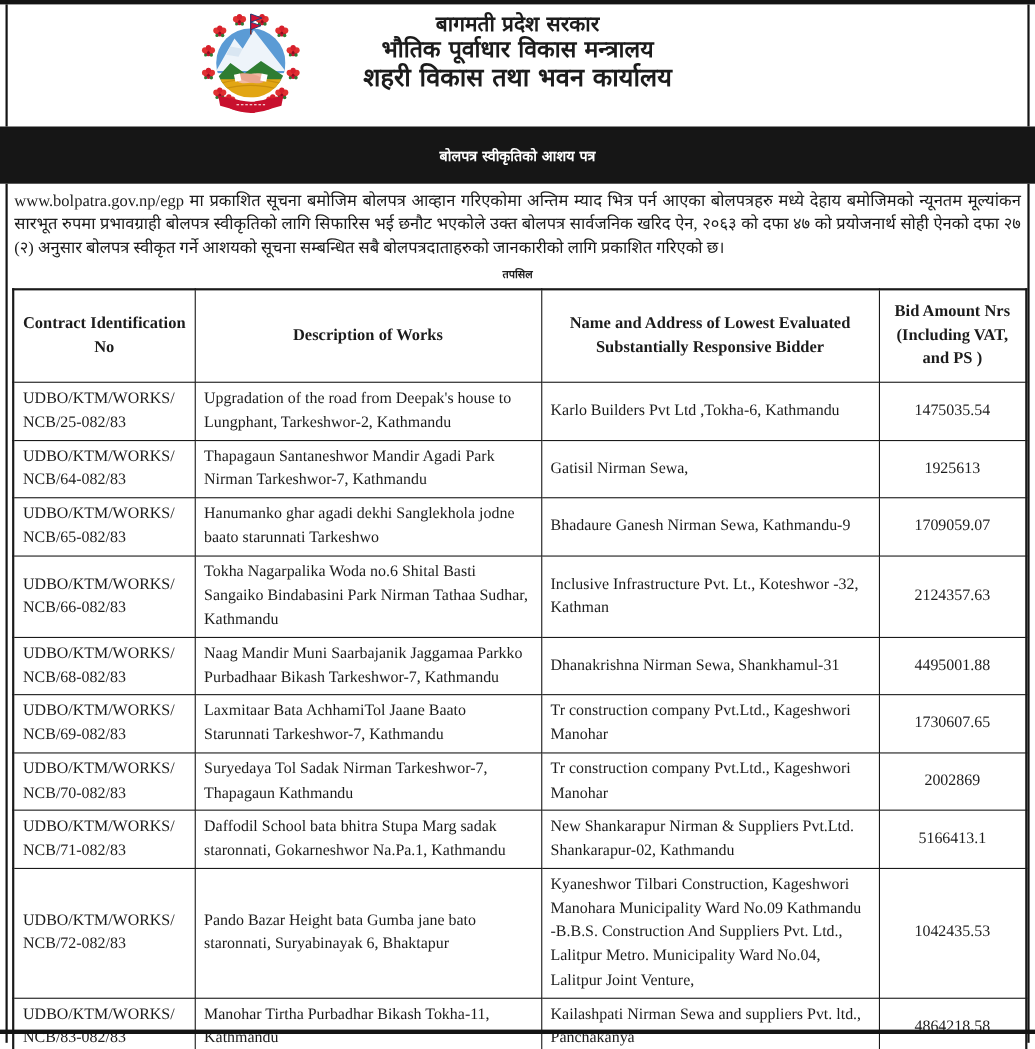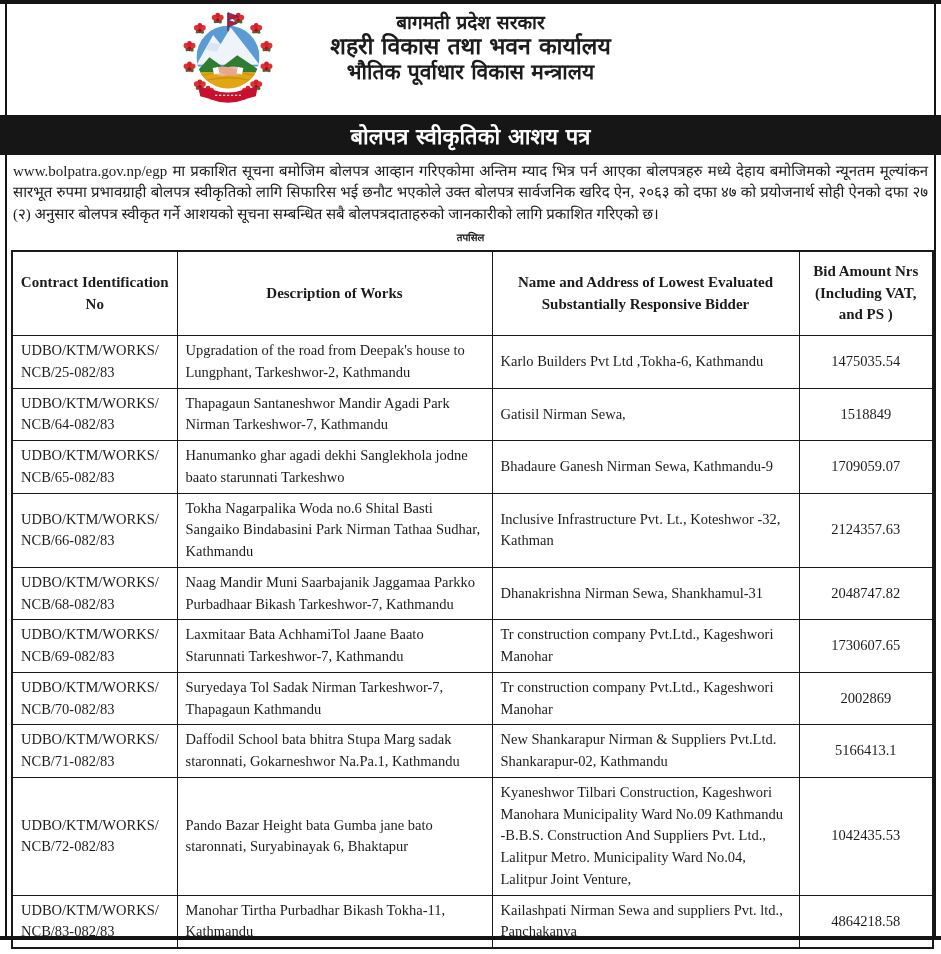--- a/index.html
+++ b/index.html
@@ -11,23 +11,23 @@
   .topbar{height:4px;background:#141414;}
   .band{margin:0 5px;border-left:2px solid #141414;border-right:2px solid #141414;box-sizing:border-box;}
   .header-band{position:relative;height:111px;padding-top:7px;text-align:center;}
   .emblem{position:absolute;left:160px;top:5px;width:122px;height:102px;}
   .title-line{font-family:"DejaVu Sans","Liberation Sans",sans-serif;font-weight:bold;line-height:1.17;}
   .t1{font-size:19px;}
   .t2{font-size:21px;}
   .t3{font-size:23px;}
   .t4{font-size:24px;}
   .banner{
-    height:40px;background:#161616;color:#ffffff;
+    height:52px;background:#161616;color:#ffffff;
     display:flex;align-items:center;justify-content:center;
-    font-family:"DejaVu Sans","Liberation Sans",sans-serif;font-weight:bold;font-size:22px;
+    font-family:"DejaVu Sans","Liberation Sans",sans-serif;font-weight:bold;font-size:13px;
   }
   .main-band{height:781px;padding:6px 4px 0 4px;position:relative;}
   .pub-date{text-align:center;font-weight:bold;font-size:14.5px;margin:3px 0 5px 0;
     font-family:"DejaVu Sans","Liberation Sans",sans-serif;}
   .notice{font-size:15px;line-height:1.42;text-align:justify;margin:0 2px;
     font-family:"Liberation Serif","DejaVu Serif",serif;}
   .tapasil{text-align:center;font-weight:bold;font-size:10px;margin:5px 0 6px 0;
     font-family:"DejaVu Sans","Liberation Sans",sans-serif;}
   table.bids{
     border-collapse:collapse;width:921px;margin:0 auto;
@@ -99,22 +99,22 @@
 
       <line x1="60" y1="4" x2="60" y2="24" stroke="#7a1f1f" stroke-width="1.4"></line>
       <path d="M60,4 L71,8 L60,12 L70,15.5 L60,19.5 Z" fill="#d21034" stroke="#173f7a" stroke-width="0.9"></path>
 
       <path d="M28,84 L44,88 L44,98 L30,94 Z" fill="#c8102e"></path>
       <path d="M92,84 L76,88 L76,98 L90,94 Z" fill="#c8102e"></path>
       <path d="M40,86 Q60,94 80,86 L80,97 Q60,105 40,97 Z" fill="#c8102e"></path>
       <path d="M46,93 h28" stroke="#ffffff" stroke-width="1.1" stroke-dasharray="2.5 1.8" fill="none"></path>
     </svg>
     <div class="title-line t1">बागमती प्रदेश सरकार</div>
+    <div class="title-line t2">भौतिक पूर्वाधार विकास मन्त्रालय</div>
     <div class="title-line t3">शहरी विकास तथा भवन कार्यालय</div>
-    <div class="title-line t2">भौतिक पूर्वाधार विकास मन्त्रालय</div>
   </div>
 
   <div class="banner">
     <span>बोलपत्र स्वीकृतिको आशय पत्र</span>
   </div>
 
   <div class="band main-band">
 
     <p class="notice">www.bolpatra.gov.np/egp मा प्रकाशित सूचना बमोजिम बोलपत्र आव्हान गरिएकोमा अन्तिम म्याद भित्र पर्न आएका बोलपत्रहरु मध्ये देहाय बमोजिमको न्यूनतम मूल्यांकन सारभूत रुपमा प्रभावग्राही बोलपत्र स्वीकृतिको लागि सिफारिस भई छनौट भएकोले उक्त बोलपत्र सार्वजनिक खरिद ऐन, २०६३ को दफा ४७ को प्रयोजनार्थ सोही ऐनको दफा २७ (२) अनुसार बोलपत्र स्वीकृत गर्ने आशयको सूचना सम्बन्धित सबै बोलपत्रदाताहरुको जानकारीको लागि प्रकाशित गरिएको छ।</p>
 
@@ -142,21 +142,21 @@
     <td class="cell-desc">Upgradation of the road from Deepak's house to Lungphant, Tarkeshwor-2, Kathmandu</td>
     <td class="cell-bidder">Karlo Builders Pvt Ltd ,Tokha-6, Kathmandu</td>
     <td class="cell-amount">1475035.54</td>
   </tr>
 
   <tr>
     <td class="cell-id">UDBO/KTM/WORKS/
 NCB/64-082/83</td>
     <td class="cell-desc">Thapagaun Santaneshwor Mandir Agadi Park Nirman Tarkeshwor-7, Kathmandu</td>
     <td class="cell-bidder">Gatisil Nirman Sewa,</td>
-    <td class="cell-amount">1518849</td>
+    <td class="cell-amount">1925613</td>
   </tr>
 
   <tr>
     <td class="cell-id">UDBO/KTM/WORKS/
 NCB/65-082/83</td>
     <td class="cell-desc">Hanumanko ghar agadi dekhi Sanglekhola jodne baato starunnati Tarkeshwo</td>
     <td class="cell-bidder">Bhadaure Ganesh Nirman Sewa, Kathmandu-9</td>
     <td class="cell-amount">1709059.07</td>
   </tr>
 
@@ -166,21 +166,21 @@
     <td class="cell-desc">Tokha Nagarpalika Woda no.6 Shital Basti Sangaiko Bindabasini Park Nirman Tathaa Sudhar, Kathmandu</td>
     <td class="cell-bidder">Inclusive Infrastructure Pvt. Lt., Koteshwor -32, Kathman</td>
     <td class="cell-amount">2124357.63</td>
   </tr>
 
   <tr>
     <td class="cell-id">UDBO/KTM/WORKS/
 NCB/68-082/83</td>
     <td class="cell-desc">Naag Mandir Muni Saarbajanik Jaggamaa Parkko Purbadhaar Bikash Tarkeshwor-7, Kathmandu</td>
     <td class="cell-bidder">Dhanakrishna Nirman Sewa, Shankhamul-31</td>
-    <td class="cell-amount">2048747.82</td>
+    <td class="cell-amount">4495001.88</td>
   </tr>
 
   <tr>
     <td class="cell-id">UDBO/KTM/WORKS/
 NCB/69-082/83</td>
     <td class="cell-desc">Laxmitaar Bata AchhamiTol Jaane Baato Starunnati Tarkeshwor-7, Kathmandu</td>
     <td class="cell-bidder">Tr construction company Pvt.Ltd., Kageshwori Manohar</td>
     <td class="cell-amount">1730607.65</td>
   </tr>
 

